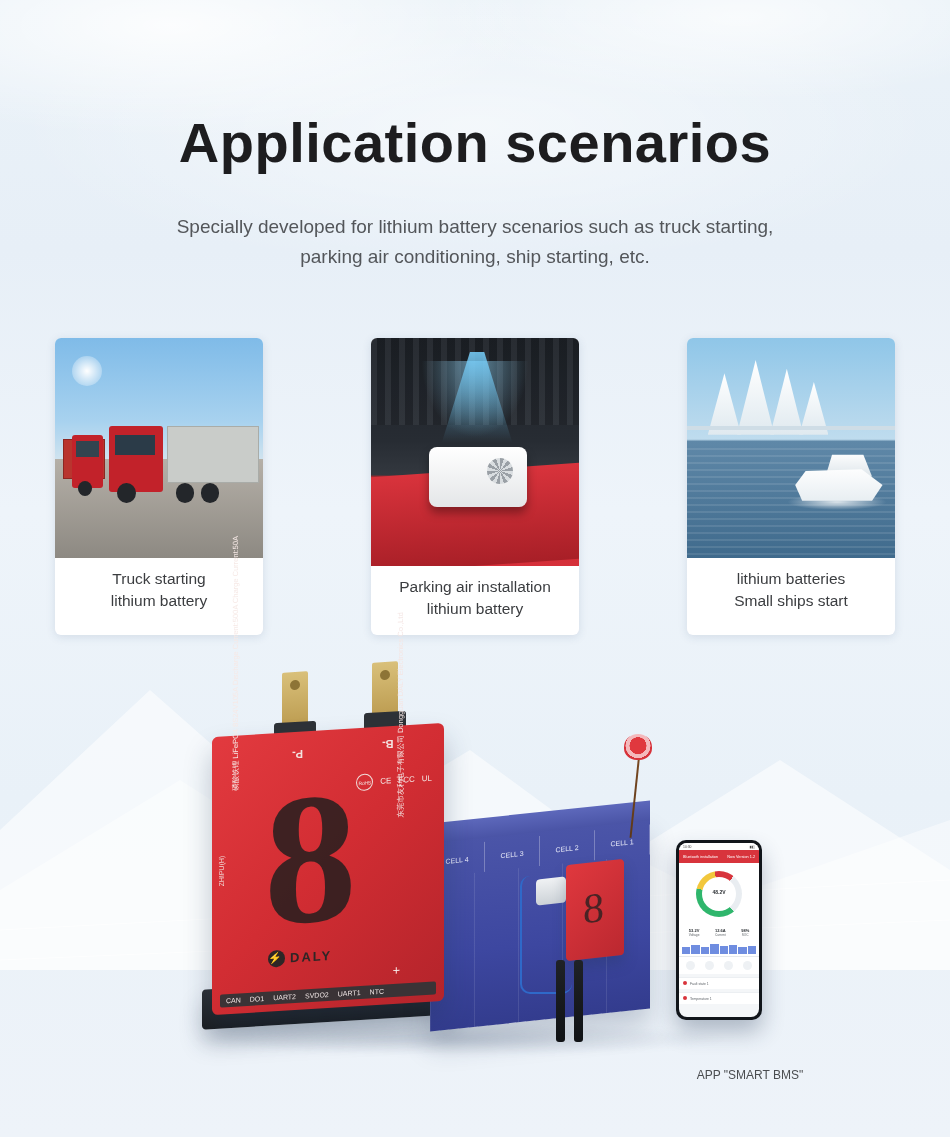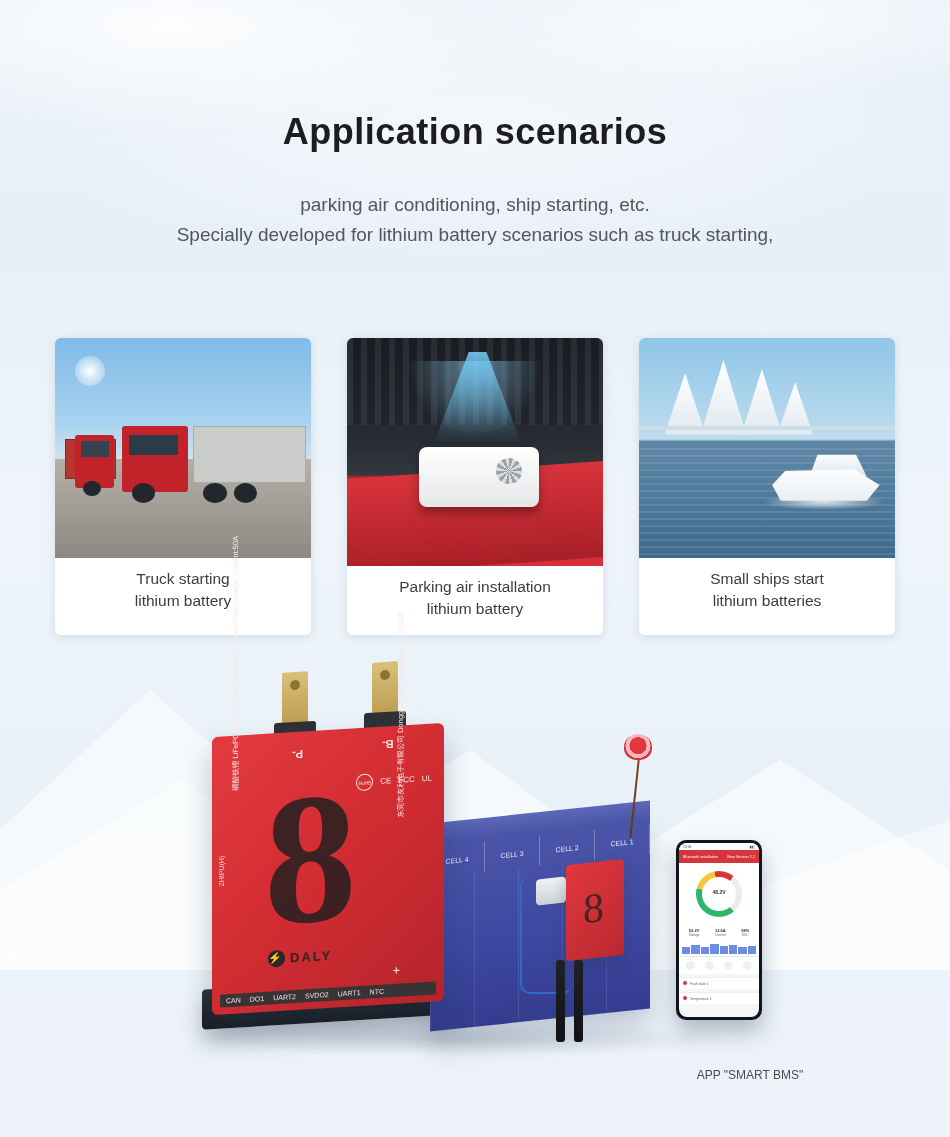--- a/index.html
+++ b/index.html
@@ -23,21 +23,21 @@
       radial-gradient(ellipse 640px 200px at 50% 30%, rgba(255,255,255,0.5), rgba(255,255,255,0) 72%);
     pointer-events: none;
   }
 
   .header {
     position: relative;
     padding-top: 112px;
     text-align: center;
   }
   .title {
-    font-size: 36px;
+    font-size: 56px;
     font-weight: bold;
     color: #1d1d1f;
     letter-spacing: 0.5px;
     line-height: 1.1;
   }
   .subtitle {
     margin-top: 38px;
     font-size: 19px;
     color: #53565a;
     line-height: 1.6;
@@ -47,21 +47,21 @@
   
   .cards {
     position: absolute;
     top: 338px;
     left: 55px;
     width: 840px;
     display: flex;
     justify-content: space-between;
   }
   .card {
-    width: 256px;
+    width: 208px;
     background: #ffffff;
     border-radius: 6px;
     box-shadow: 0 2px 10px rgba(40,70,110,0.13);
     overflow: hidden;
     position: relative;
   }
   .card-img {
     width: 100%;
     height: 220px;
     position: relative;
@@ -305,22 +305,22 @@
   }
 </style>
 </head>
 <body>
 
 <div class="sky-wash"></div>
 
 <div class="header">
   <div class="title">Application scenarios</div>
   <div class="subtitle">
+    <div>Specially developed for lithium battery scenarios such as truck starting,</div>
     <div>parking air conditioning, ship starting, etc.</div>
-    <div>Specially developed for lithium battery scenarios such as truck starting,</div>
   </div>
 </div>
 
 <div class="cards">
 
   <div class="card">
     <div class="card-img">
       <div class="truck-scene">
         <div class="sun"></div>
         <div class="ground"></div>
@@ -368,22 +368,22 @@
         <div class="sail" style="left:40%;top:14%;width:16%;height:30%;"></div>
         <div class="sail" style="left:54%;top:20%;width:14%;height:24%;"></div>
         <div class="bridge"></div>
         <div class="water"></div>
         <div class="wake"></div>
         <div class="yacht2"></div>
         <div class="yacht"></div>
       </div>
     </div>
     <div class="card-caption">
+      <div>lithium batteries</div>
       <div>Small ships start</div>
-      <div>lithium batteries</div>
     </div>
   </div>
 </div>
 
 <div class="product-area">
 
   <svg class="mount-svg" width="950" height="340">
     <polygon points="0,200 150,60 320,210 470,120 620,230 780,130 950,240 950,340 0,340" fill="rgba(255,255,255,0.55)"></polygon>
     <polygon points="0,260 180,150 360,265 540,180 720,270 950,190 950,340 0,340" fill="rgba(255,255,255,0.45)"></polygon>
     <g stroke="rgba(255,255,255,0.6)" stroke-width="1" fill="none">

